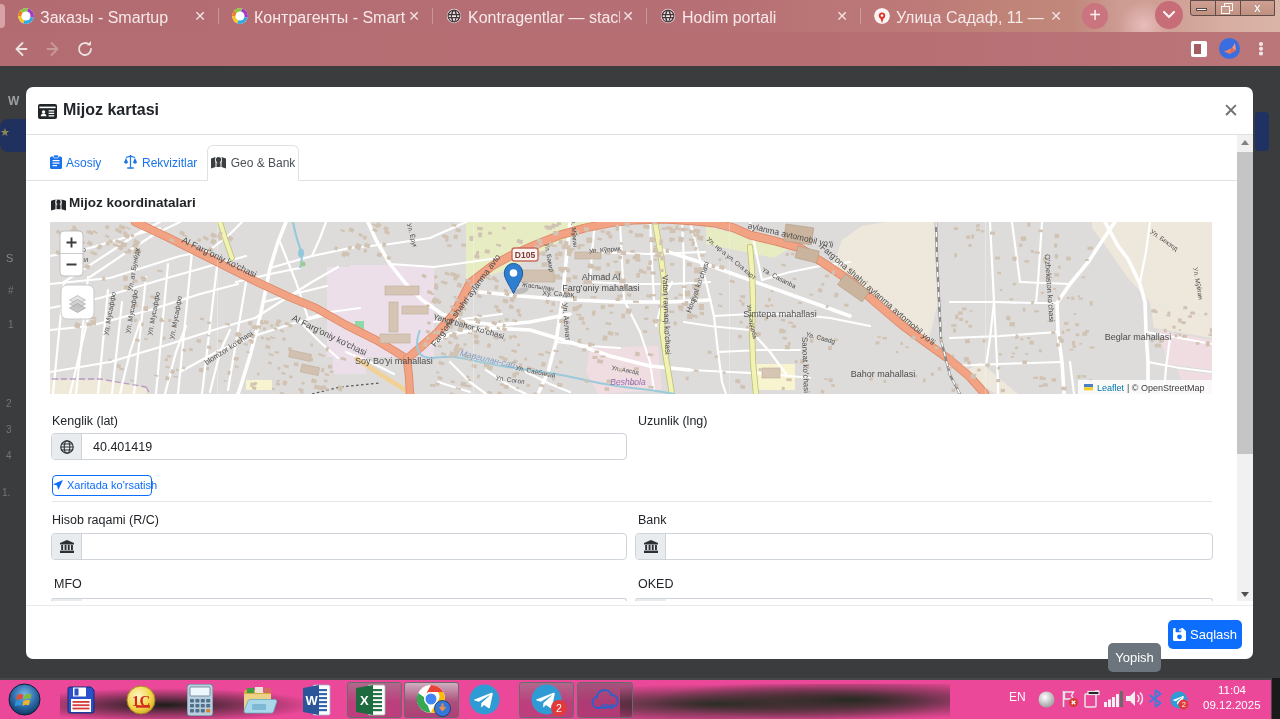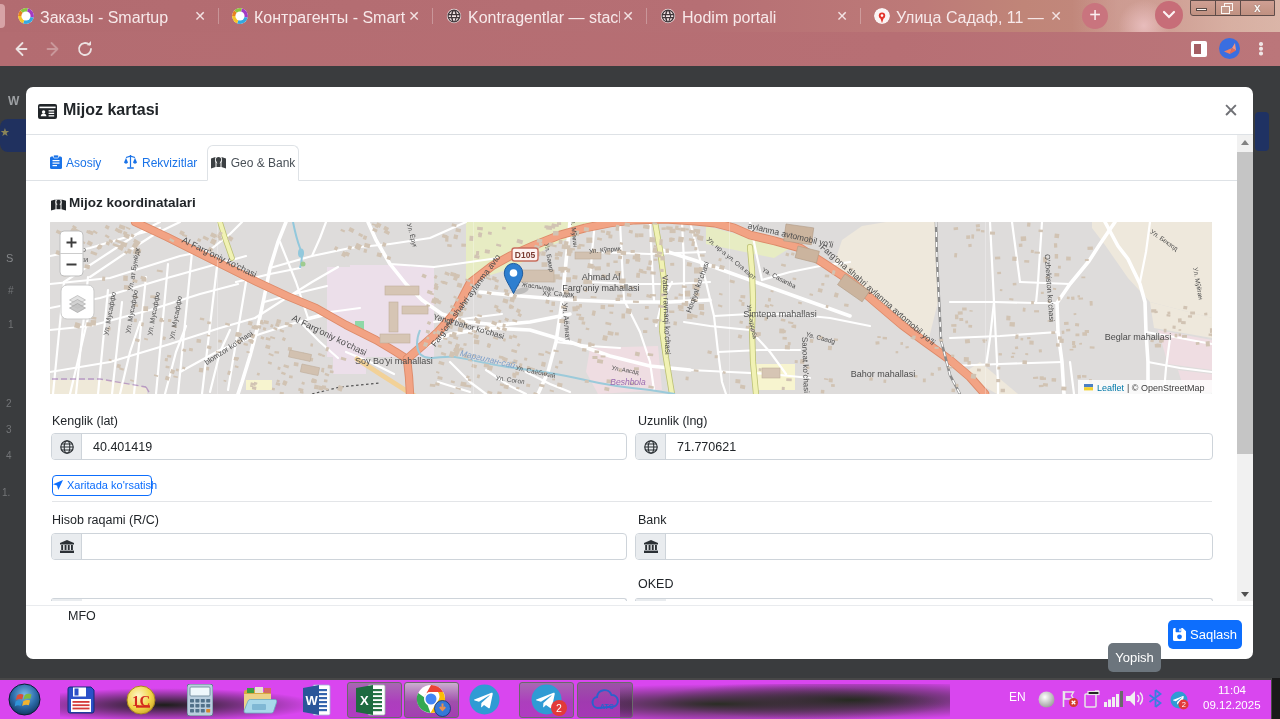--- a/index.html
+++ b/index.html
@@ -44,21 +44,21 @@
   
   #sbar { position:absolute; left:1211px; top:48px; width:16px; height:466px; background:#f1f1f1; }
   #sthumb { position:absolute; left:0px; top:17px; width:16px; height:302px; background:#c5c5c5; }
   
   #mfooter { position:absolute; left:0; top:518px; width:100%; height:54px; border-top:1px solid #e9ebee; }
   .btn { position:absolute; top:15px; height:29px; border-radius:5px; font-size:13px; color:#fff; text-align:center; line-height:29px; }
   #byopish { left:1082px; width:53px; background:#6c757d; }
   #bsaqlash { left:1142px; width:74px; background:#0d6efd; }
 
   
-  #taskbar { position:absolute; left:0; top:678px; width:1280px; height:41px; background:#d946ef; overflow:hidden;}
+  #taskbar { position:absolute; left:0; top:678px; width:1280px; height:41px; background:#ec4899; overflow:hidden;}
   #taskbar .topline { position:absolute; left:0; top:0; width:100%; height:2px; background:#474747; }
   .tkbox { position:absolute; border:1px solid #6a6a6a; border-radius:3px;
      background:linear-gradient(180deg,rgba(130,130,130,.55),rgba(40,40,40,.25) 55%,rgba(15,15,15,.2)); }
   .traytxt { color:#fff; font-size:12px; position:absolute; }
 </style>
 </head>
 <body>
 <div id="stage">
 
   <div id="tabbar">
@@ -1262,28 +1262,20 @@
       <div class="flabel" style="left:26px;top:327px;">Kenglik (lat)</div>
       <div class="flabel" style="left:612px;top:327px;">Uzunlik (lng)</div>
       <div class="igroup" style="left:25px;top:346px;width:576px;">
         <div class="ico"><svg style="margin-top:6px;" width="14" height="14" viewBox="0 0 14 14">
               <circle cx="7" cy="7" r="6.2" stroke="#2b3035" stroke-width="1.2" fill="none"></circle>
               <ellipse cx="7" cy="7" rx="2.8" ry="6.2" stroke="#2b3035" stroke-width="1.1" fill="none"></ellipse>
               <path d="M.8 7h12.4M1.6 4h10.8M1.6 10h10.8" stroke="#2b3035" stroke-width="1.1"></path>
             </svg></div>
         <div class="val">40.401419</div>
       </div>
-      <div class="igroup" style="left:609px;top:346px;width:578px;">
-        <div class="ico"><svg style="margin-top:6px;" width="14" height="14" viewBox="0 0 14 14">
-              <circle cx="7" cy="7" r="6.2" stroke="#2b3035" stroke-width="1.2" fill="none"></circle>
-              <ellipse cx="7" cy="7" rx="2.8" ry="6.2" stroke="#2b3035" stroke-width="1.1" fill="none"></ellipse>
-              <path d="M.8 7h12.4M1.6 4h10.8M1.6 10h10.8" stroke="#2b3035" stroke-width="1.1"></path>
-            </svg></div>
-        <div class="val">71.770621</div>
-      </div>
       <div id="xbtn"><svg style="vertical-align:-1px;margin-right:4px;" width="10" height="10" viewBox="0 0 10 10">
             <path d="M10 0L0 4.2l4 1.3L5.3 10z" fill="#0d6efd"></path>
           </svg>Xaritada ko'rsatish</div>
       <div id="hr1"></div>
 
       <div class="flabel" style="left:26px;top:426px;">Hisob raqami (R/C)</div>
       <div class="flabel" style="left:612px;top:426px;">Bank</div>
       <div class="igroup" style="left:25px;top:446px;width:576px;">
         <div class="ico"><svg style="margin-top:6px;" width="14" height="13" viewBox="0 0 14 13">
               <path d="M7 0l7 3v1.4H0V3z" fill="#2b3035"></path>
@@ -1298,21 +1290,21 @@
         <div class="ico"><svg style="margin-top:6px;" width="14" height="13" viewBox="0 0 14 13">
               <path d="M7 0l7 3v1.4H0V3z" fill="#2b3035"></path>
               <rect x="1.2" y="5" width="1.9" height="5" fill="#2b3035"></rect>
               <rect x="4.6" y="5" width="1.9" height="5" fill="#2b3035"></rect>
               <rect x="7.8" y="5" width="1.9" height="5" fill="#2b3035"></rect>
               <rect x="11" y="5" width="1.9" height="5" fill="#2b3035"></rect>
               <rect x="0" y="10.6" width="14" height="2.4" fill="#2b3035"></rect>
             </svg></div>
       </div>
 
-      <div class="flabel" style="left:42px;top:490px;margin-top:32px;">MFO</div>
+      <div class="flabel" style="left:28px;top:490px;">MFO</div>
       <div class="flabel" style="left:612px;top:490px;">OKED</div>
       <div style="position:absolute;left:25px;top:511px;width:576px;height:3px;border:1px solid #ced4da;border-bottom:none;border-radius:4px 4px 0 0;background:#fff;">
           <div style="position:absolute;left:0;top:0;width:30px;height:2px;background:#e9ecef;"></div>
         </div>
       <div style="position:absolute;left:609px;top:511px;width:578px;height:3px;border:1px solid #ced4da;border-bottom:none;border-radius:4px 4px 0 0;background:#fff;">
           <div style="position:absolute;left:0;top:0;width:30px;height:2px;background:#e9ecef;"></div>
         </div>
 
       <div id="sbar">
         <svg style="position:absolute;left:3px;top:5px;" width="10" height="6" viewBox="0 0 10 6">

